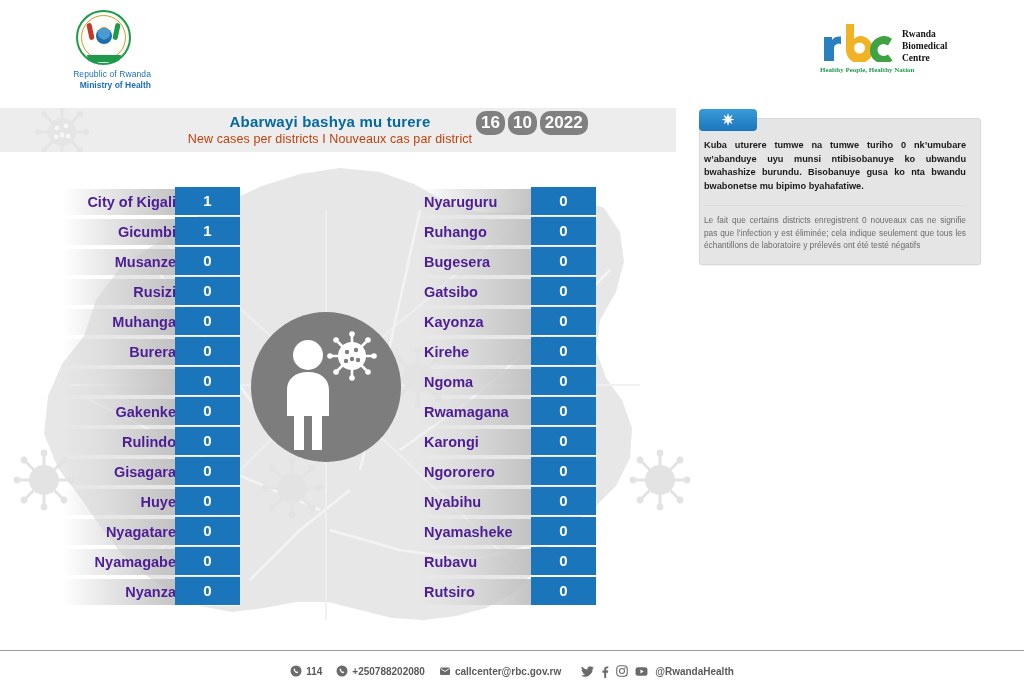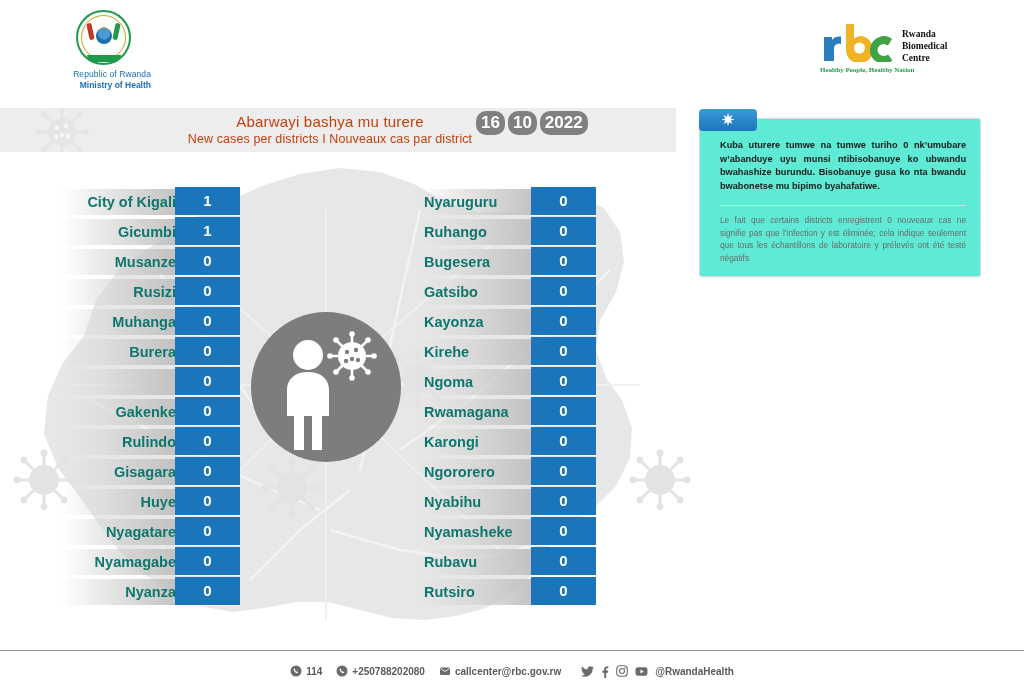--- a/index.html
+++ b/index.html
@@ -72,21 +72,21 @@
   }
 
   
   #title-bar{
     position:absolute;left:0;top:108px;width:676px;height:44px;
     background:#ededed;z-index:3;overflow:hidden;
   }
   #title-virus{position:absolute;left:32px;top:-6px;opacity:.5;}
   #title-texts{position:absolute;left:130px;top:5px;width:400px;text-align:center;}
   #title-main{
-    font-size:15px;font-weight:normal;color:#c2410c;letter-spacing:.2px;
+    font-size:15px;font-weight:bold;color:#0369a1;letter-spacing:.2px;
   }
   #title-sub{
     font-size:12.5px;color:#c2410c;margin-top:2px;letter-spacing:.1px;
   }
   #date-wrap{position:absolute;left:476px;top:111px;display:flex;gap:3px;z-index:4;}
   #date-wrap span{
     background:#808080;color:#ffffff;font-weight:bold;font-size:17px;
     padding:3px 5px 4px 5px;line-height:17px;display:inline-block;border-radius:10px;
   }
 
@@ -95,43 +95,43 @@
   #col-left{left:62px;top:187px;width:178px;}
   #col-right{left:418px;top:187px;width:178px;}
 
   .row{height:30px;position:relative;margin-bottom:0;}
   .row .label-bg{
     position:absolute;left:0;top:2px;width:118px;height:26px;
     background:linear-gradient(to right,rgba(255,255,255,0) 0%,rgba(214,214,214,.55) 35%,rgba(190,190,190,.95) 100%);
   }
   .row .label{
     position:absolute;left:4px;top:2px;width:112px;height:34px;
-    line-height:26px;font-size:14.5px;font-weight:bold;color:#0f766e;
+    line-height:26px;font-size:14.5px;font-weight:bold;color:#4c1d95;
     white-space:nowrap;overflow:hidden;
   }
   .row .value{
     position:absolute;left:113px;top:0px;width:65px;height:28px;
     background:#1b75bb;color:#ffffff;text-align:center;line-height:28px;
     font-size:15px;font-weight:bold;
     box-shadow:0 1px 0 rgba(255,255,255,.9);
   }
   #col-left .row .label{text-align:right;left:0;width:114px;}
   #col-right .row .label{text-align:left;left:6px;width:110px;}
 
   
   #center-icon{
     position:absolute;left:251px;top:312px;width:150px;height:150px;
     border-radius:50%;background:#7d7d7d;z-index:2;
   }
 
   
   #info-box{
     position:absolute;left:699px;top:118px;width:282px;
-    background:#5eead4;border:1px solid #d8d8d8;border-radius:3px;
-    z-index:3;padding:20px 14px 12px 20px;box-sizing:border-box;
+    background:#e5e5e5;border:1px solid #d8d8d8;border-radius:3px;
+    z-index:3;padding:20px 14px 12px 4px;box-sizing:border-box;
     box-shadow:0 1px 2px rgba(0,0,0,.06);
   }
   #info-tab{
     position:absolute;left:699px;top:109px;width:58px;height:22px;
     background:linear-gradient(to bottom,#3a9bd9,#1b75bb);
     border-radius:4px 4px 4px 4px;z-index:4;
     color:#fff;text-align:center;line-height:22px;font-size:15px;font-weight:bold;
   }
   #info-rw{
     font-size:9.2px;font-weight:bold;color:#1a1a1a;line-height:13.5px;

